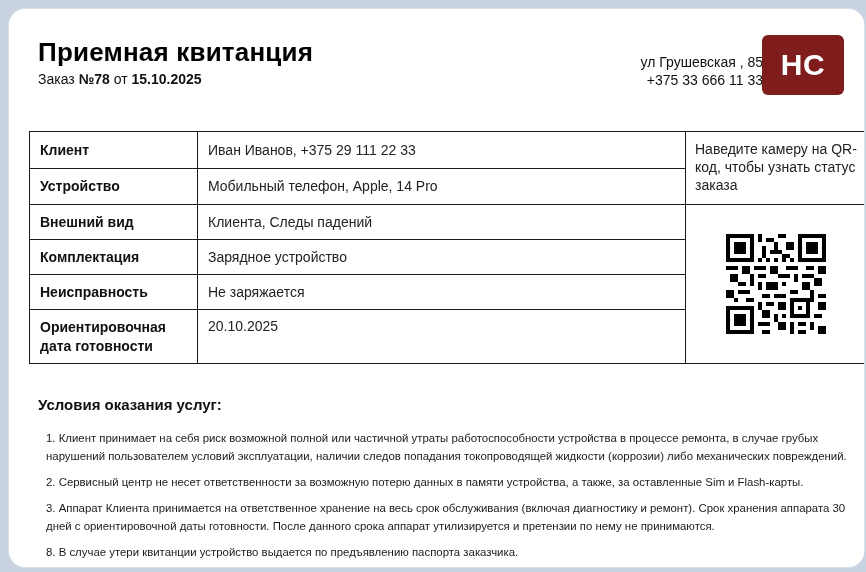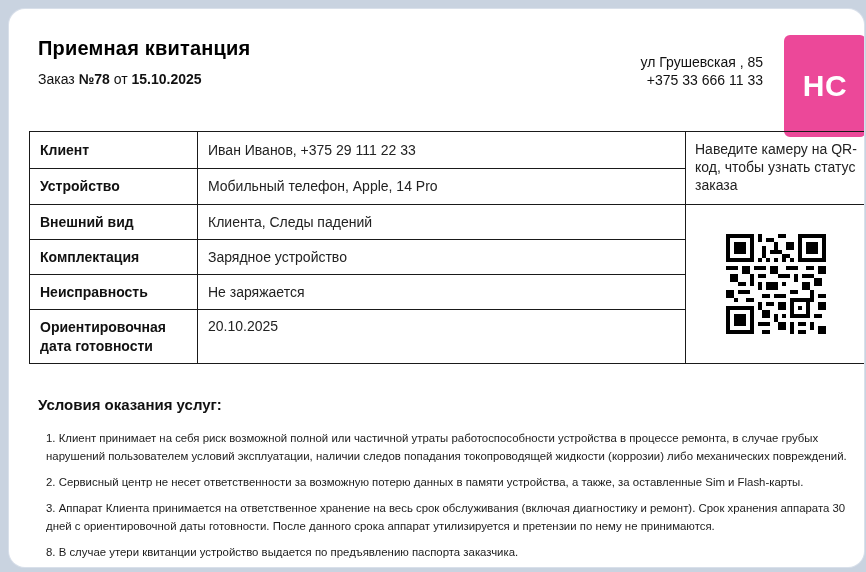--- a/index.html
+++ b/index.html
@@ -29,21 +29,21 @@
       height: 558px;
       background: #ffffff;
       border-radius: 16px;
       overflow: hidden;
       box-shadow: 0 0 0 1px #d9e0ea;
     }
     .title {
       position: absolute;
       left: 29px;
       top: 28px;
-      font-size: 20px;
+      font-size: 26px;
       font-weight: bold;
       color: #000;
       letter-spacing: 0.2px;
       margin: 0;
       white-space: nowrap;
     }
     .order-line {
       position: absolute;
       left: 29px;
       top: 62px;
@@ -57,25 +57,25 @@
       right: 101px;
       top: 44px;
       text-align: right;
       font-size: 14px;
       line-height: 18px;
       color: #111;
       white-space: nowrap;
     }
     .logo {
       position: absolute;
-      left: 775px;
+      left: 753px;
       top: 26px;
       width: 82px;
-      height: 102px;
-      background: #ec4899;
+      height: 60px;
+      background: #7f1d1d;
       border-radius: 6px;
       display: flex;
       align-items: center;
       justify-content: center;
       color: #ffffff;
       font-weight: bold;
       font-size: 30px;
       letter-spacing: 0.5px;
     }
     table.info {

